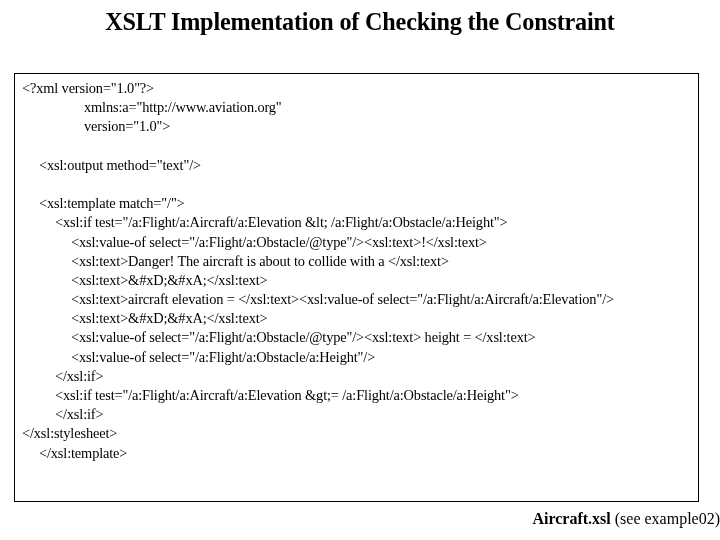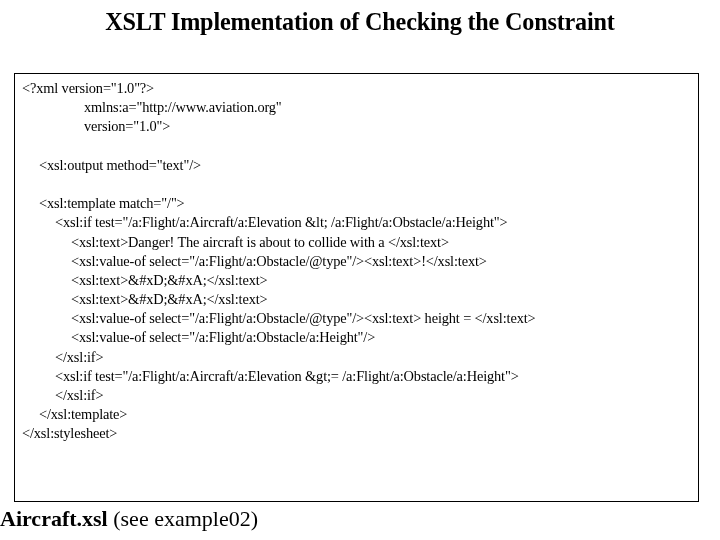--- a/index.html
+++ b/index.html
@@ -51,22 +51,22 @@
       line-height: 19.2px;
       font-size: 14.4px;
       white-space: pre;
       letter-spacing: -0.15px;
     }
     .caption {
       position: absolute;
       left: 0;
       top: 503px;
       width: 720px;
-      text-align: left;
-      font-size: 22px;
+      text-align: right;
+      font-size: 16px;
       line-height: 32px;
     }
     .caption .file {
       font-weight: bold;
     }
   </style>
 </head>
 <body>
 
 <div class="slide-title">XSLT Implementation of Checking the Constraint</div>
@@ -74,27 +74,28 @@
 <div class="code-box">
   <ul class="code-lines">
     <li class="code-line" style="padding-left: 0px;">&lt;?xml version="1.0"?&gt;</li>
     <li class="code-line" style="padding-left: 62px;">xmlns:a="http://www.aviation.org"</li>
     <li class="code-line" style="padding-left: 62px;">version="1.0"&gt;</li>
     <li class="code-line" style="padding-left: 0px;"></li>
     <li class="code-line" style="padding-left: 17px;">&lt;xsl:output method="text"/&gt;</li>
     <li class="code-line" style="padding-left: 0px;"></li>
     <li class="code-line" style="padding-left: 17px;">&lt;xsl:template match="/"&gt;</li>
     <li class="code-line" style="padding-left: 33px;">&lt;xsl:if test="/a:Flight/a:Aircraft/a:Elevation &amp;lt; /a:Flight/a:Obstacle/a:Height"&gt;</li>
+    <li class="code-line" style="padding-left: 49px;">&lt;xsl:value-of select="/a:Flight/a:Obstacle/@type"/&gt;&lt;xsl:text&gt;!&lt;/xsl:text&gt;</li>
     <li class="code-line" style="padding-left: 49px;">&lt;xsl:text&gt;Danger! The aircraft is about to collide with a &lt;/xsl:text&gt;</li>
-    <li class="code-line" style="padding-left: 49px;">&lt;xsl:value-of select="/a:Flight/a:Obstacle/@type"/&gt;&lt;xsl:text&gt;!&lt;/xsl:text&gt;</li>
     <li class="code-line" style="padding-left: 49px;">&lt;xsl:text&gt;&amp;#xD;&amp;#xA;&lt;/xsl:text&gt;</li>
+    <li class="code-line" style="padding-left: 49px;">&lt;xsl:text&gt;aircraft elevation = &lt;/xsl:text&gt;&lt;xsl:value-of select="/a:Flight/a:Aircraft/a:Elevation"/&gt;</li>
     <li class="code-line" style="padding-left: 49px;">&lt;xsl:text&gt;&amp;#xD;&amp;#xA;&lt;/xsl:text&gt;</li>
     <li class="code-line" style="padding-left: 49px;">&lt;xsl:value-of select="/a:Flight/a:Obstacle/@type"/&gt;&lt;xsl:text&gt; height = &lt;/xsl:text&gt;</li>
     <li class="code-line" style="padding-left: 49px;">&lt;xsl:value-of select="/a:Flight/a:Obstacle/a:Height"/&gt;</li>
     <li class="code-line" style="padding-left: 33px;">&lt;/xsl:if&gt;</li>
     <li class="code-line" style="padding-left: 33px;">&lt;xsl:if test="/a:Flight/a:Aircraft/a:Elevation &amp;gt;= /a:Flight/a:Obstacle/a:Height"&gt;</li>
     <li class="code-line" style="padding-left: 33px;">&lt;/xsl:if&gt;</li>
+    <li class="code-line" style="padding-left: 0px;">&lt;/xsl:stylesheet&gt;</li>
     <li class="code-line" style="padding-left: 17px;">&lt;/xsl:template&gt;</li>
-    <li class="code-line" style="padding-left: 0px;">&lt;/xsl:stylesheet&gt;</li>
   </ul>
 </div>
 
 <div class="caption"><span class="file">Aircraft.xsl</span><span> (see example02)</span></div>
 
 </body></html>

